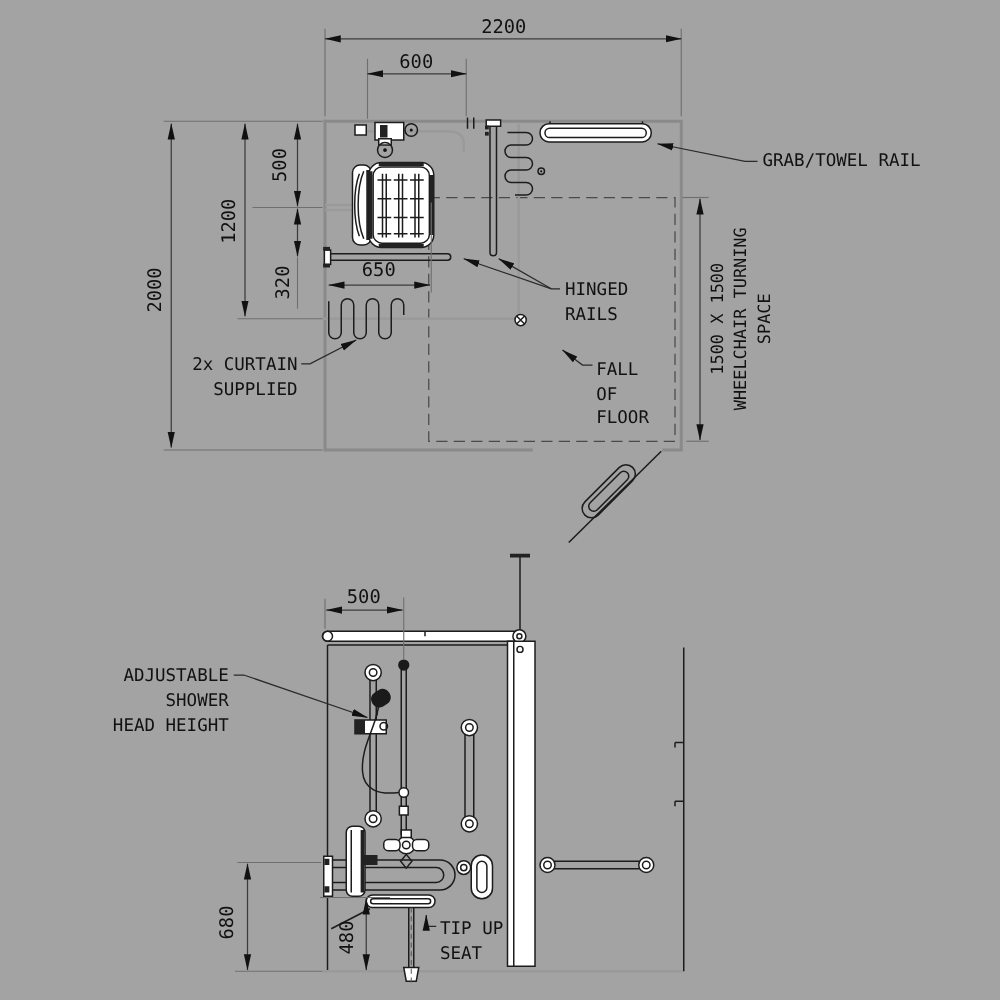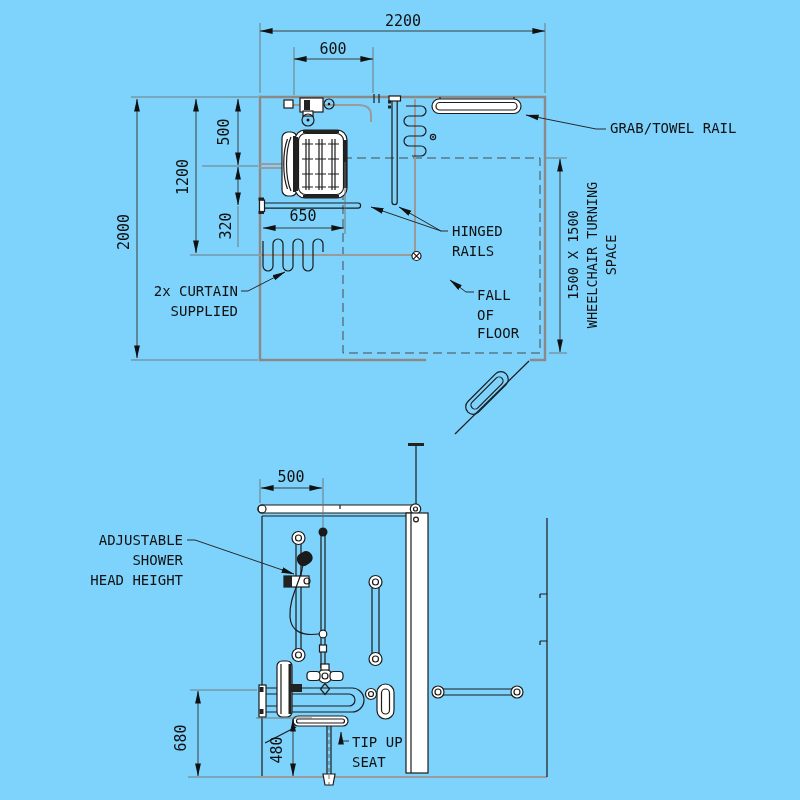--- a/index.html
+++ b/index.html
@@ -1,16 +1,16 @@
 <!DOCTYPE html>
 <html><head>
 <meta charset="utf-8">
 <style>
   html,body{margin:0;padding:0;background:#ffffff;}
-  .page{width:800px;height:800px;background:#7dd3fc;position:relative;overflow:hidden;}
+  .page{width:800px;height:800px;background:#a3a3a3;position:relative;overflow:hidden;}
   svg{display:block;}
   text{font-family:"DejaVu Sans Mono","Liberation Mono",monospace;fill:#111;}
   .dtxt{font-size:15px;}
   .ltxt{font-size:14px;}
   .stxt{font-size:13.5px;}
   .wall{stroke:#8a8a8a;stroke-width:2.4;fill:none;stroke-linecap:square;}
   .gray{stroke:#9a9a9a;stroke-width:2;fill:none;}
   .obj{stroke:#1c1c1c;stroke-width:1.2;fill:none;}
   .objw{stroke:#1c1c1c;stroke-width:1.2;fill:#fff;}
   .thk{stroke:#222;stroke-width:3;fill:none;}

